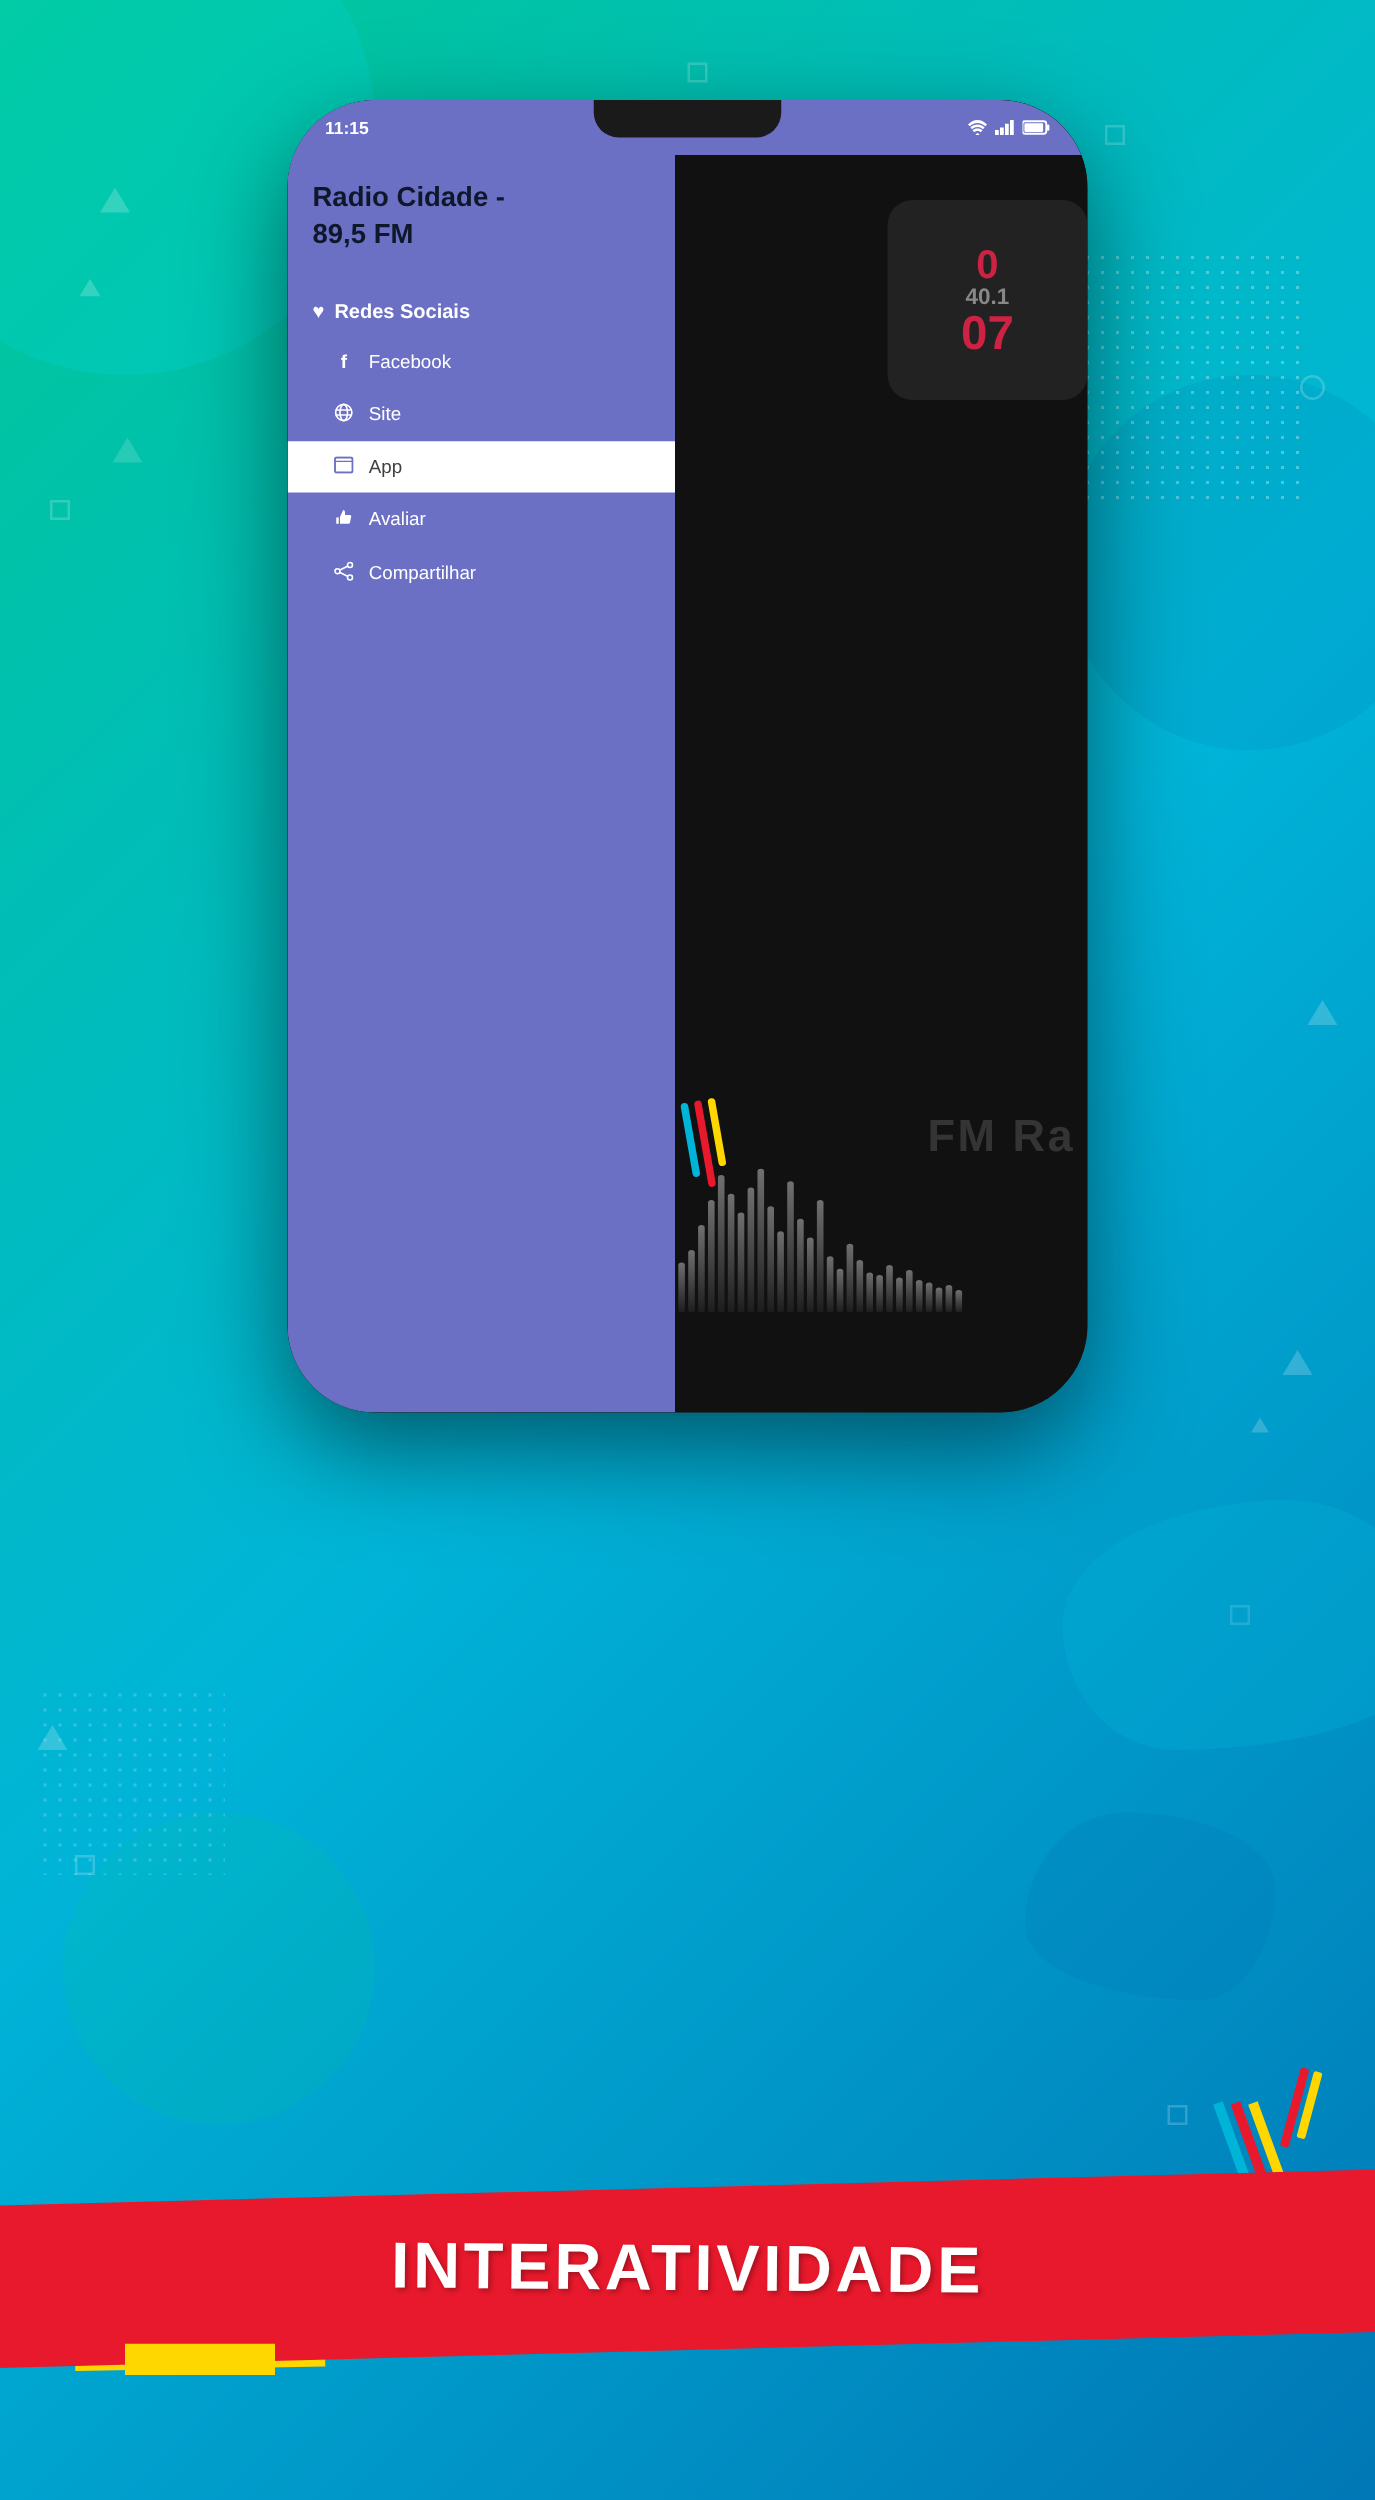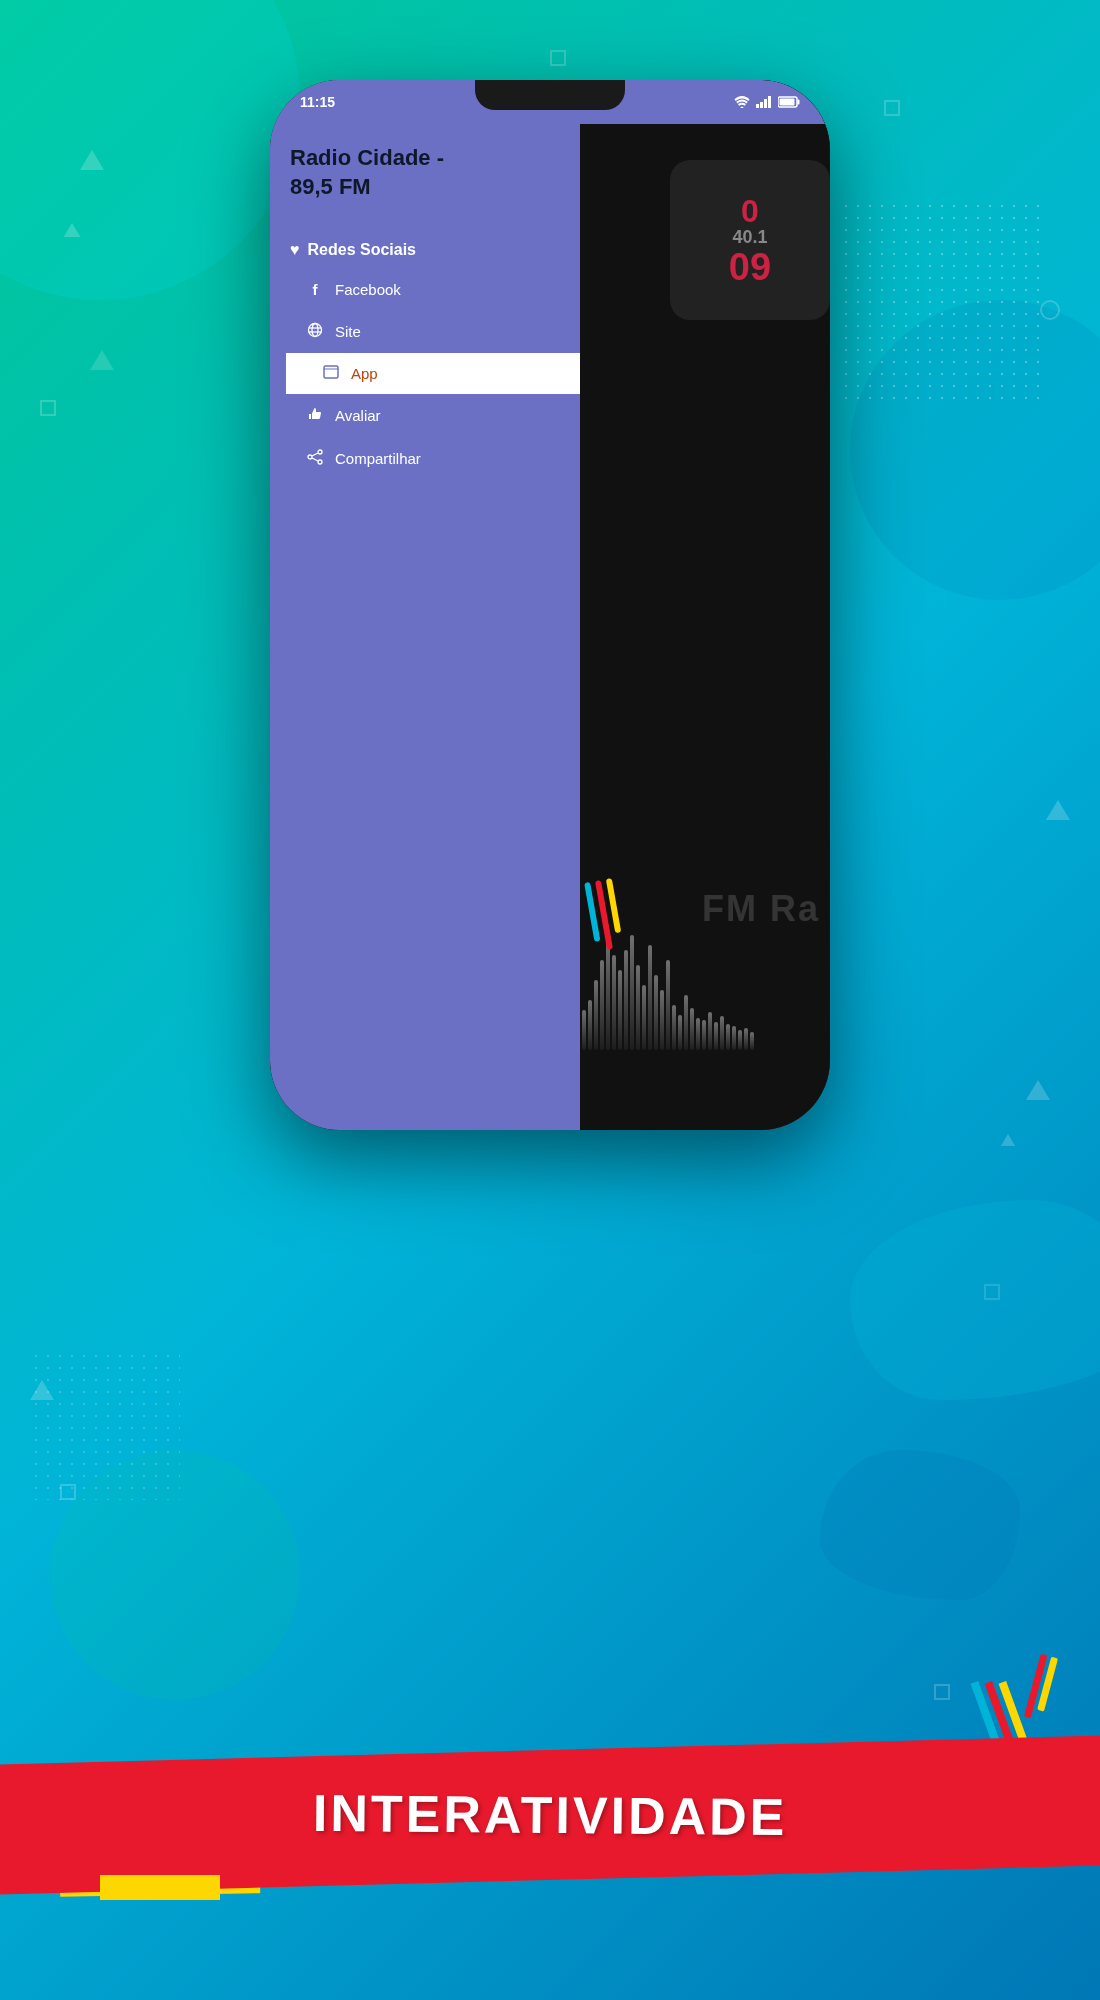--- a/index.html
+++ b/index.html
@@ -92,21 +92,21 @@
       background-image: radial-gradient(circle, rgba(255,255,255,0.2) 1.5px, transparent 1.5px);
       background-size: 12px 12px;
     }
 
     
     .phone-wrapper {
       position: absolute;
       top: 80px;
       left: 50%;
       transform: translateX(-50%);
-      width: 560px;
+      width: 640px;
       height: 1050px;
     }
 
     .phone-frame {
       width: 100%;
       height: 100%;
       background: #1a1a1a;
       border-radius: 70px;
       position: relative;
       box-shadow: 0 30px 80px rgba(0,0,0,0.5), inset 0 0 0 2px #333;
@@ -211,22 +211,21 @@
       font-size: 15px;
       padding: 12px 20px 12px 35px;
       display: flex;
       align-items: center;
       gap: 10px;
       cursor: pointer;
     }
 
     .menu-item.active {
       background: white;
-      color: #c2410c;
-      margin-left: 16px;
+      color: #404040;
     }
 
     .menu-item-icon {
       font-size: 14px;
       width: 20px;
       text-align: center;
     }
 
     
     .radio-screen {
@@ -491,21 +490,21 @@
 
       </div>
 
       <div class="radio-screen">
 
         <div class="radio-logo-area">
           <div class="radio-logo-bg">
             <div class="radio-logo-inner">
               <div class="radio-logo-top">0</div>
               <div class="radio-logo-freq">40.1</div>
-              <div class="radio-logo-bottom">09</div>
+              <div class="radio-logo-bottom">07</div>
             </div>
           </div>
         </div>
 
         <div class="fm-ra-text">FM Ra</div>
 
         <div class="waveform">
           <svg width="100%" height="120" viewBox="0 0 250 120" preserveAspectRatio="none">
             <defs>
               <linearGradient id="waveGrad" x1="0" y1="0" x2="0" y2="1">

